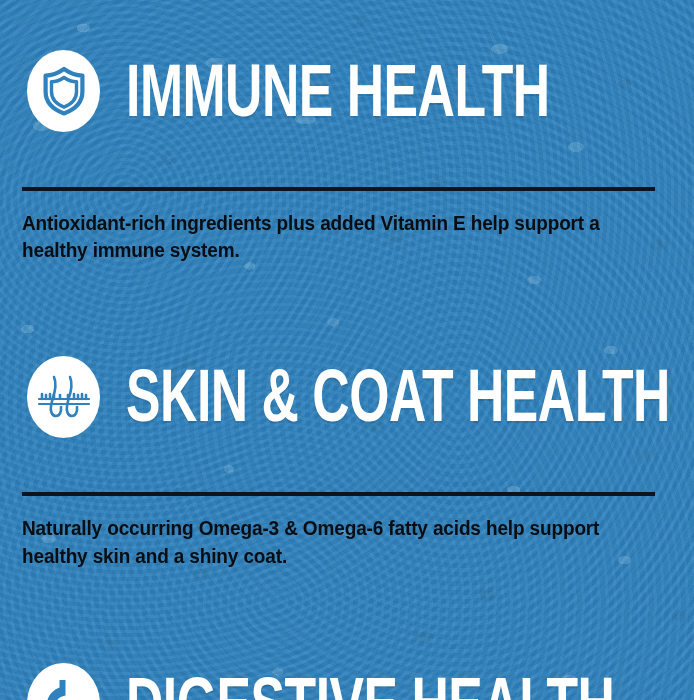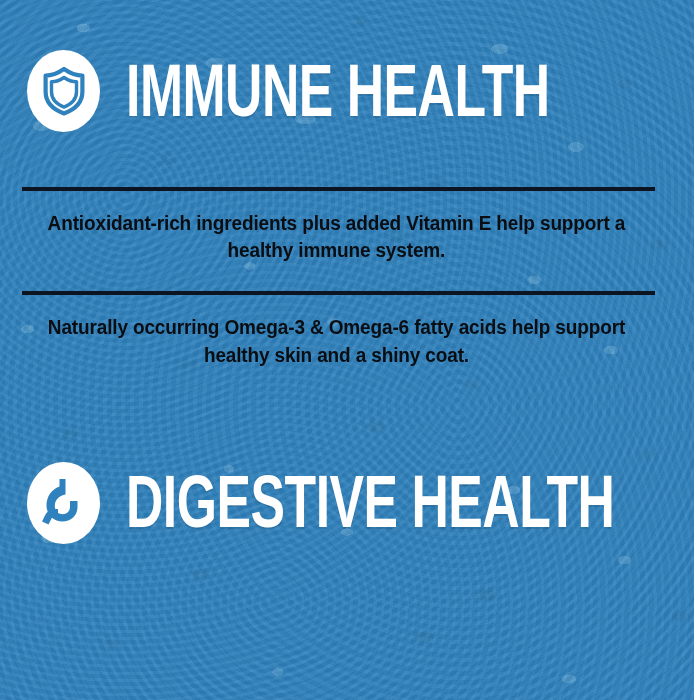--- a/index.html
+++ b/index.html
@@ -82,21 +82,20 @@
   .content {
     position: relative;
     z-index: 3;
     width: 694px;
     height: 700px;
     box-sizing: border-box;
   }
 
   .benefit {
     position: relative;
-    text-align: center;
   }
 
   .head-row {
     display: flex;
     align-items: center;
   }
 
   .icon-badge {
     width: 73px;
     height: 82px;
@@ -174,20 +173,40 @@
             <path d="M23 11.5 C18.2 14.9 14.2 15.8 10.5 15.8 L10.5 25.8 C10.5 33.4 15.6 38.2 23 41.1 C30.4 38.2 35.5 33.4 35.5 25.8 L35.5 15.8 C31.8 15.8 27.8 14.9 23 11.5 Z" fill="none" stroke="#2f82bd" stroke-width="3.4" stroke-linejoin="round"></path>
           </svg>
         </div>
         <h2 class="head-title">IMMUNE HEALTH</h2>
       </div>
       <div class="divider"></div>
       <p class="body-text">Antioxidant-rich ingredients plus added Vitamin E help support a healthy immune system.</p>
     </section>
 
     <section class="benefit" id="sec-skin">
+      <div class="head-row">
+        <div class="icon-badge">
+          <svg width="54" height="48" viewBox="0 0 54 48" aria-hidden="true">
+            <g fill="none" stroke="#2f82bd" stroke-width="2.6" stroke-linecap="round" stroke-linejoin="round">
+
+              <path d="M2 26 H52" stroke-width="2.2"></path>
+              <path d="M2 31 H52" stroke-width="2.2"></path>
+
+              <path d="M5 26 L5 21 M9 26 L9 22 M13 26 L13 21 M17 26 L17 22"></path>
+              <path d="M37 26 L37 21 M41 26 L41 22 M45 26 L45 21 M49 26 L49 22"></path>
+              <path d="M23 26 L23 22 M31 26 L31 22"></path>
+
+              <path d="M17 4 C20 11 18 19 15.5 26 L14 33 C13 38 15 43 19 43 C23 43 24.5 38.5 24 34"></path>
+
+              <path d="M33 4 C36 11 34 19 31.5 26 L30 33 C29 38 31 43 35 43 C39 43 40.5 38.5 40 34"></path>
+            </g>
+          </svg>
+        </div>
+        <h2 class="head-title">SKIN &amp; COAT HEALTH</h2>
+      </div>
       <div class="divider"></div>
       <p class="body-text">Naturally occurring Omega-3 &amp; Omega-6 fatty acids help support healthy skin and a shiny coat.</p>
     </section>
 
     <section class="benefit" id="sec-digestive">
       <div class="head-row">
         <div class="icon-badge">
           <svg width="50" height="52" viewBox="0 0 50 52" aria-hidden="true">
             <path d="M20.5 2 L20.5 9.5 C12.5 12.5 7.5 19.5 7.5 28.5 C7.5 37.5 14.5 44.5 23.5 44.5 C32 44.5 38.5 38.5 38.5 30 L38.5 24 L31 24 L31 30 C31 34.2 27.8 37.2 23.5 37.2 C19.2 37.2 15.8 33.8 15.8 29.2 C15.8 23 20 18.8 26.5 17.6 L26.5 2 Z" fill="#2f82bd"></path>
             <path d="M15.5 32 C11.5 32 8 34.5 6 38.5 L3 44.5 L9.5 47.5 L12.5 41.5 C13.3 39.8 14.4 39 16 39 L19 39 L19 32 Z" fill="#2f82bd"></path>

